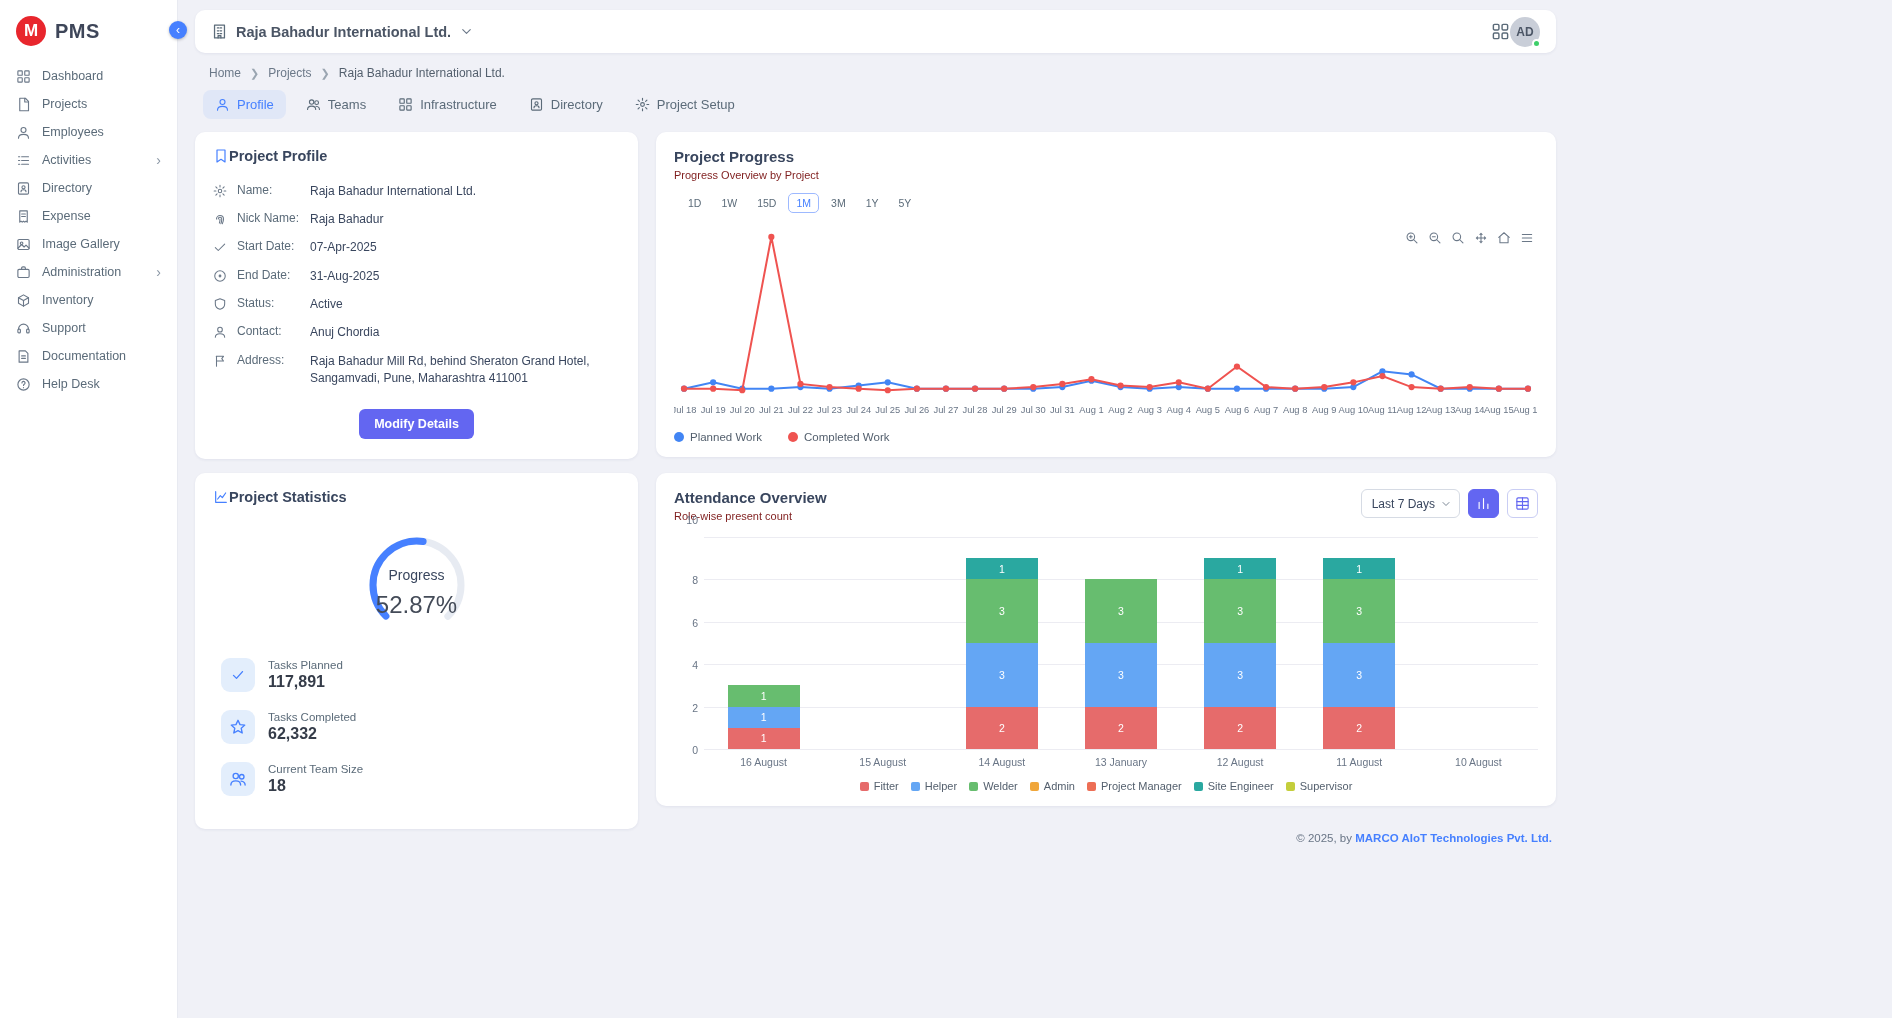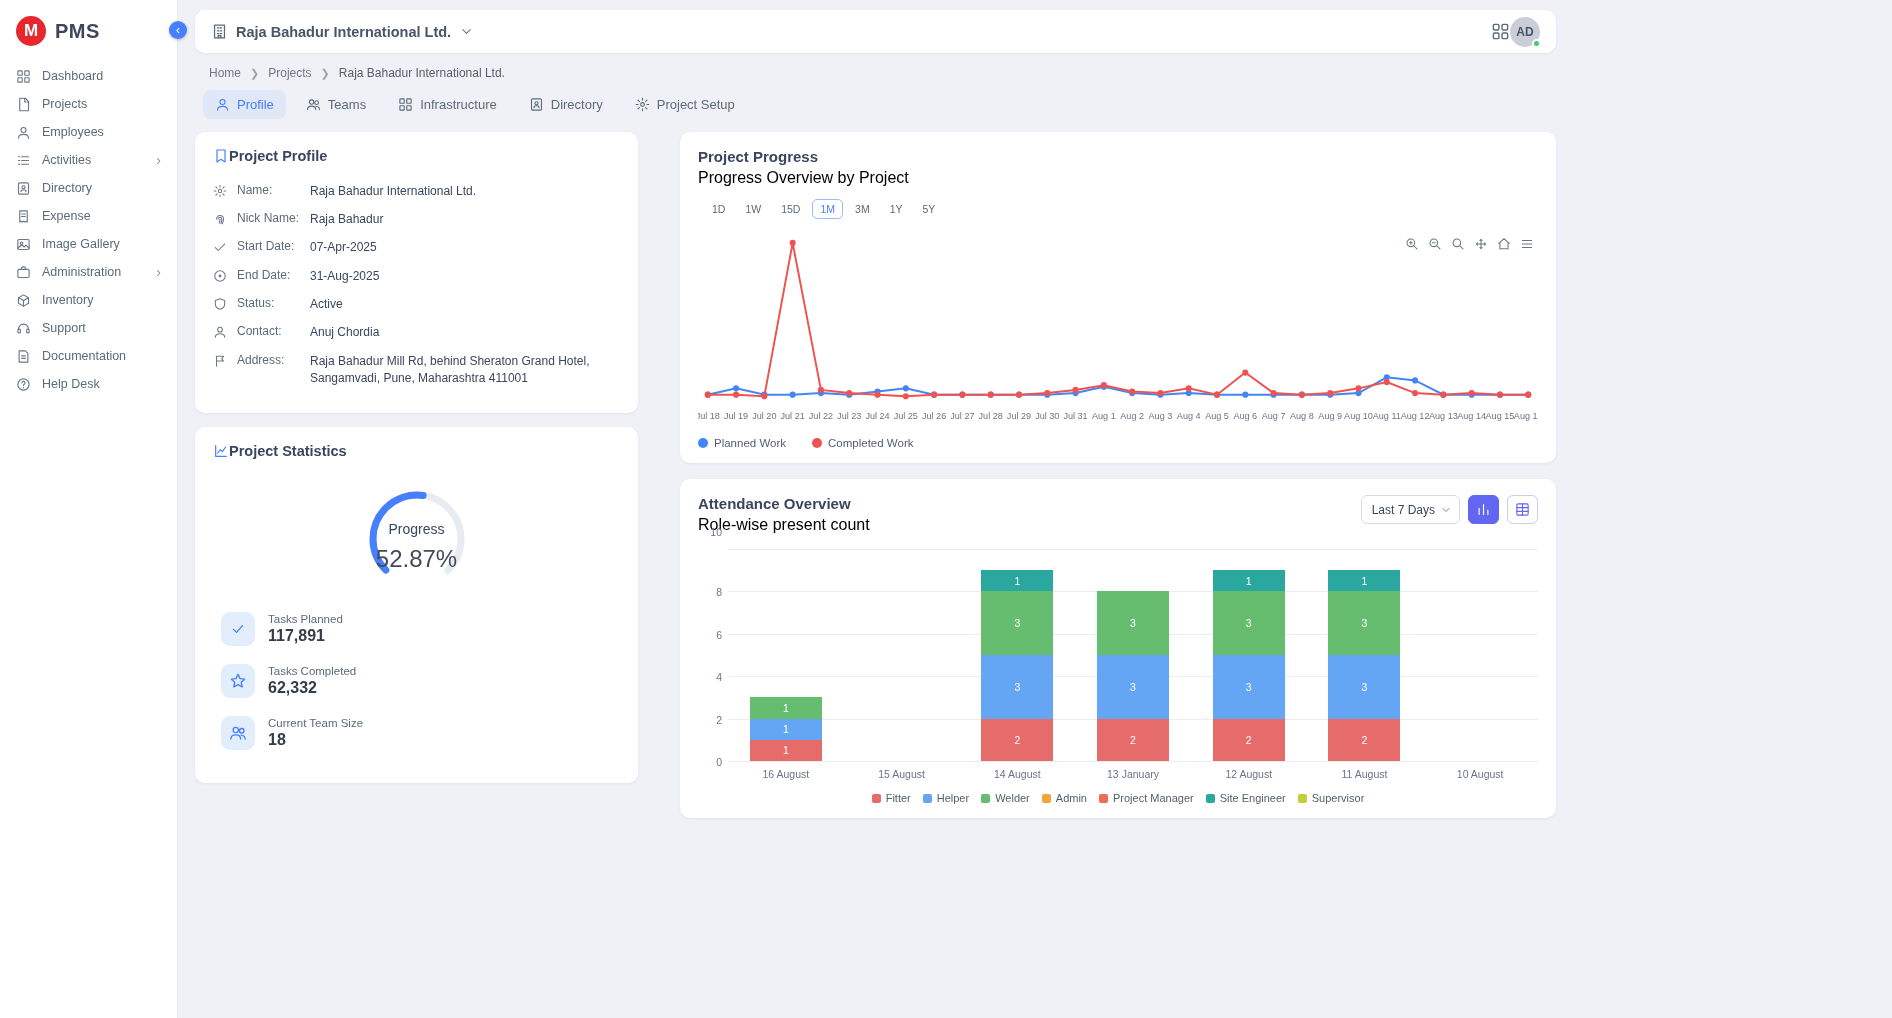--- a/index.html
+++ b/index.html
@@ -38,26 +38,26 @@
   .breadcrumb .bc-sep { color:#9aa5b1; font-size:11px; }
   .breadcrumb .bc-current { color:#535f6d; }
 
   .tabs { display:flex; align-items:center; gap:8px; margin:0 0 13px 8px; }
   .tab { display:flex; align-items:center; gap:7px; padding:7px 12px; font-size:13px; color:#5b6b79; border-radius:8px; cursor:pointer; }
   .tab svg { width:15px; height:15px; }
   .tab.active { color:#4680ff; background:rgba(70,128,255,.09); }
 
   .grid { display:flex; gap:18px; align-items:flex-start; }
   .col-left { width:443px; display:flex; flex-direction:column; gap:14px; flex-shrink:0; }
-  .col-right { flex:1; display:flex; flex-direction:column; gap:16px;margin-left:24px; }
+  .col-right { flex:1; display:flex; flex-direction:column; gap:16px; }
 
   .card-head { display:flex; align-items:center; }
   .card-head svg { width:16px; height:16px; color:#4680ff; }
   .card-title { font-size:14.5px; font-weight:bold; color:#39465e; }
-  .card-sub { font-size:16px; color:#000000; margin-top:4px; }
+  .card-sub { font-size:11px; color:#7f1d1d; margin-top:4px; }
 
   
   .profile-card { padding:16px 18px 20px; min-height:253px; }
   .p-fields { margin-top:13px; }
   .p-row { display:flex; gap:9px; padding:5.5px 0; font-size:12px; }
   .p-row .f-icon { width:15px; height:15px; color:#6b7888; flex-shrink:0; margin-top:1px; }
   .p-row .f-icon svg { width:14px; height:14px; }
   .f-label { width:64px; color:#5b6b79; flex-shrink:0; }
   .f-value { color:#39465e; max-width:310px; line-height:1.45; }
   .btn-row { text-align:center; margin-top:16px; }
@@ -394,20 +394,23 @@
                 <span class="f-value">Anuj Chordia</span>
               </div>
               <div class="p-row">
                 <span class="f-icon"><svg class="ic" viewBox="0 0 24 24">
                       <path d="M6 21V4"></path>
                       <path d="M6 4h12l-3 4 3 4H6"></path>
                     </svg></span>
                 <span class="f-label">Address:</span>
                 <span class="f-value">Raja Bahadur Mill Rd, behind Sheraton Grand Hotel, Sangamvadi, Pune, Maharashtra 411001</span>
               </div>
+            </div>
+            <div class="btn-row">
+              <button class="btn-primary">Modify Details</button>
             </div>
           </section>
 
           <section class="card stats-card">
             <div class="card-head">
               <svg class="ic" viewBox="0 0 24 24">
                   <path d="M4 4v16h16"></path>
                   <path d="M7 15l4-5 3 3 5-7"></path>
                 </svg>
               <span class="card-title">Project Statistics</span>
@@ -745,18 +748,22 @@
                     <span>Site Engineer</span>
                   </span>
                   <span class="blg-item">
                     <span class="blg-sq" style="background: rgb(196, 206, 59);"></span>
                     <span>Supervisor</span>
                   </span>
                 </div>
             </div>
           </section>
 
+          <div class="footer">
+            <span>© 2025, by</span>
+            <a>MARCO AIoT Technologies Pvt. Ltd.</a>
+          </div>
         </div>
       </div>
 
     </div>
   </main>
 </div>
 
 </body></html>

